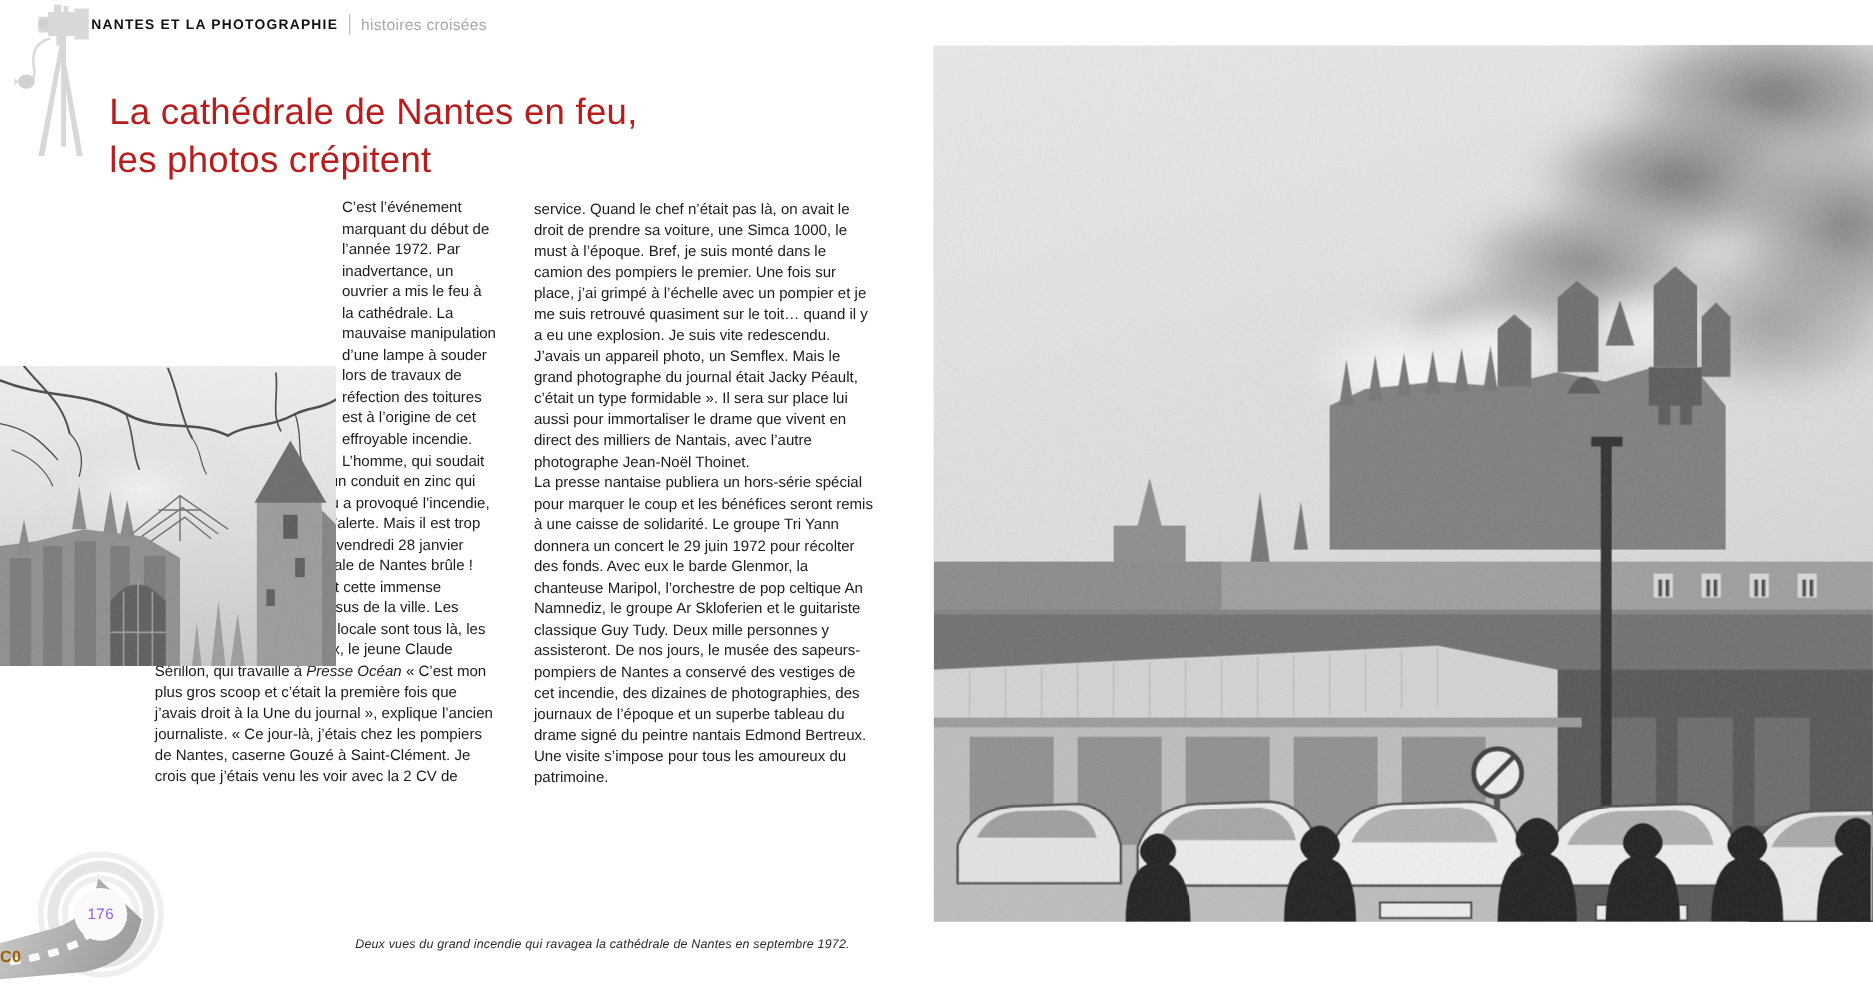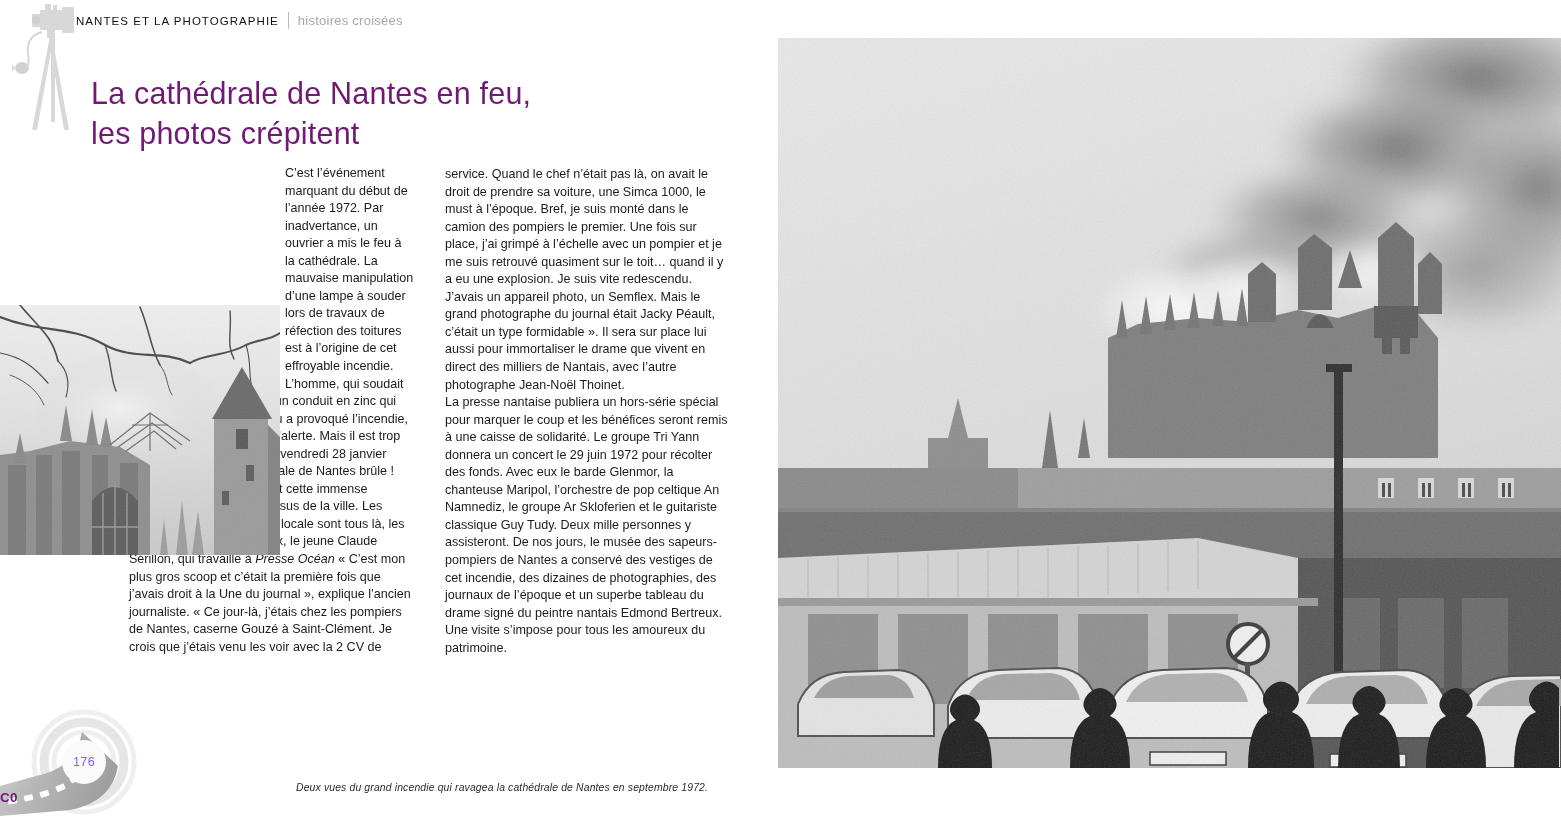--- a/index.html
+++ b/index.html
@@ -10,30 +10,30 @@
     color:#1a1a1a;
     position:relative;
   }
 
   
   .tripod-mark { position:absolute; left:12px; top:2px; width:78px; height:134px; z-index:1; }
 
   
   .header { position:absolute; left:76px; top:12px; display:flex; align-items:center; gap:9px; z-index:3; }
   .kicker {
-    font-size:11.5px; font-weight:normal; letter-spacing:1.05px; color:#111;
+    font-size:11.5px; font-weight:bold; letter-spacing:1.05px; color:#111;
     white-space:nowrap; text-transform:uppercase;
   }
   .kicker-rule { width:1px; height:17px; background:#b9b9b9; }
   .kicker-sub { font-size:13px; color:#a8a8a8; letter-spacing:.25px; white-space:nowrap; }
 
   
   .page-title {
     position:absolute; left:91px; top:74px; z-index:3;
-    font-size:30.5px; font-weight:300; line-height:1.30; color:#701a75;
+    font-size:30.5px; font-weight:300; line-height:1.30; color:#b91c1c;
     letter-spacing:.2px; white-space:pre-line;
   }
 
   
   .article { position:absolute; left:0; top:165px; width:760px; height:580px; z-index:2; }
 
   .col { position:absolute; font-size:12.55px; line-height:17.55px; color:#1b1b1b; text-align:left; }
   .col p { margin:0; }
   .col i { font-style:italic; }
 
@@ -62,21 +62,21 @@
   }
 
   
   .folio-wrap { position:absolute; left:0; top:690px; width:200px; height:134px; z-index:3; }
   .folio-num {
     position:absolute; left:62px; top:65px; width:44px; text-align:center;
     font-size:12.6px; color:#8b5cf6; letter-spacing:.4px;
   }
   .folio-code {
     position:absolute; left:0px; top:100px;
-    font-size:13.5px; font-weight:bold; color:#701a75; letter-spacing:.2px;
+    font-size:13.5px; font-weight:bold; color:#a16207; letter-spacing:.2px;
   }
 </style>
 </head>
 <body>
 
 <div class="tripod-mark">
   <svg viewBox="0 0 78 134" width="78" height="134" aria-hidden="true">
     <g fill="#d8d8d8">
       <rect x="28" y="8" width="26" height="20" rx="1"></rect>
       <rect x="20" y="12" width="10" height="13" rx="1"></rect>

